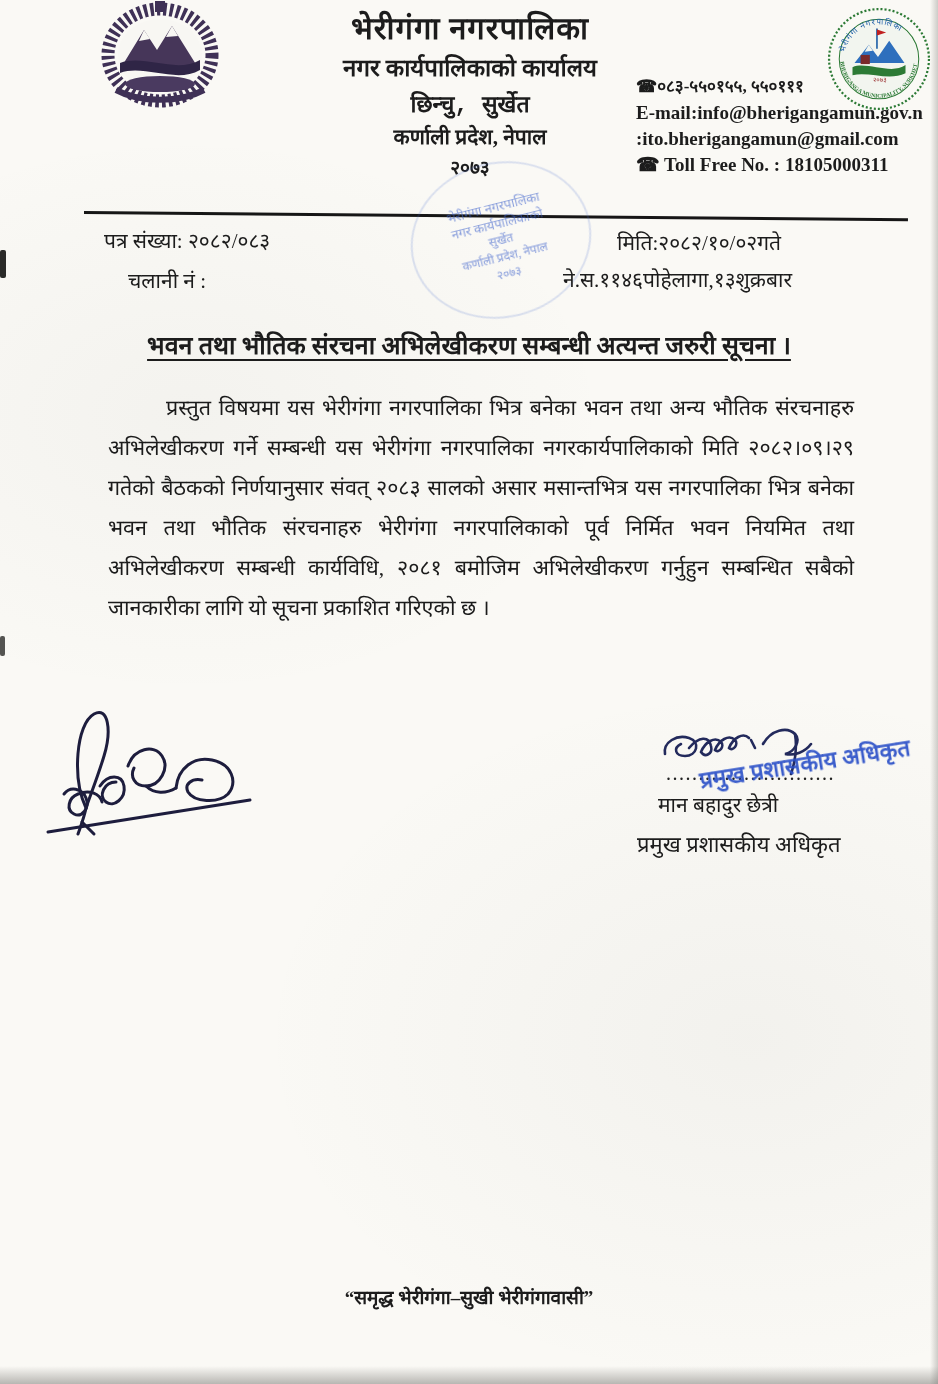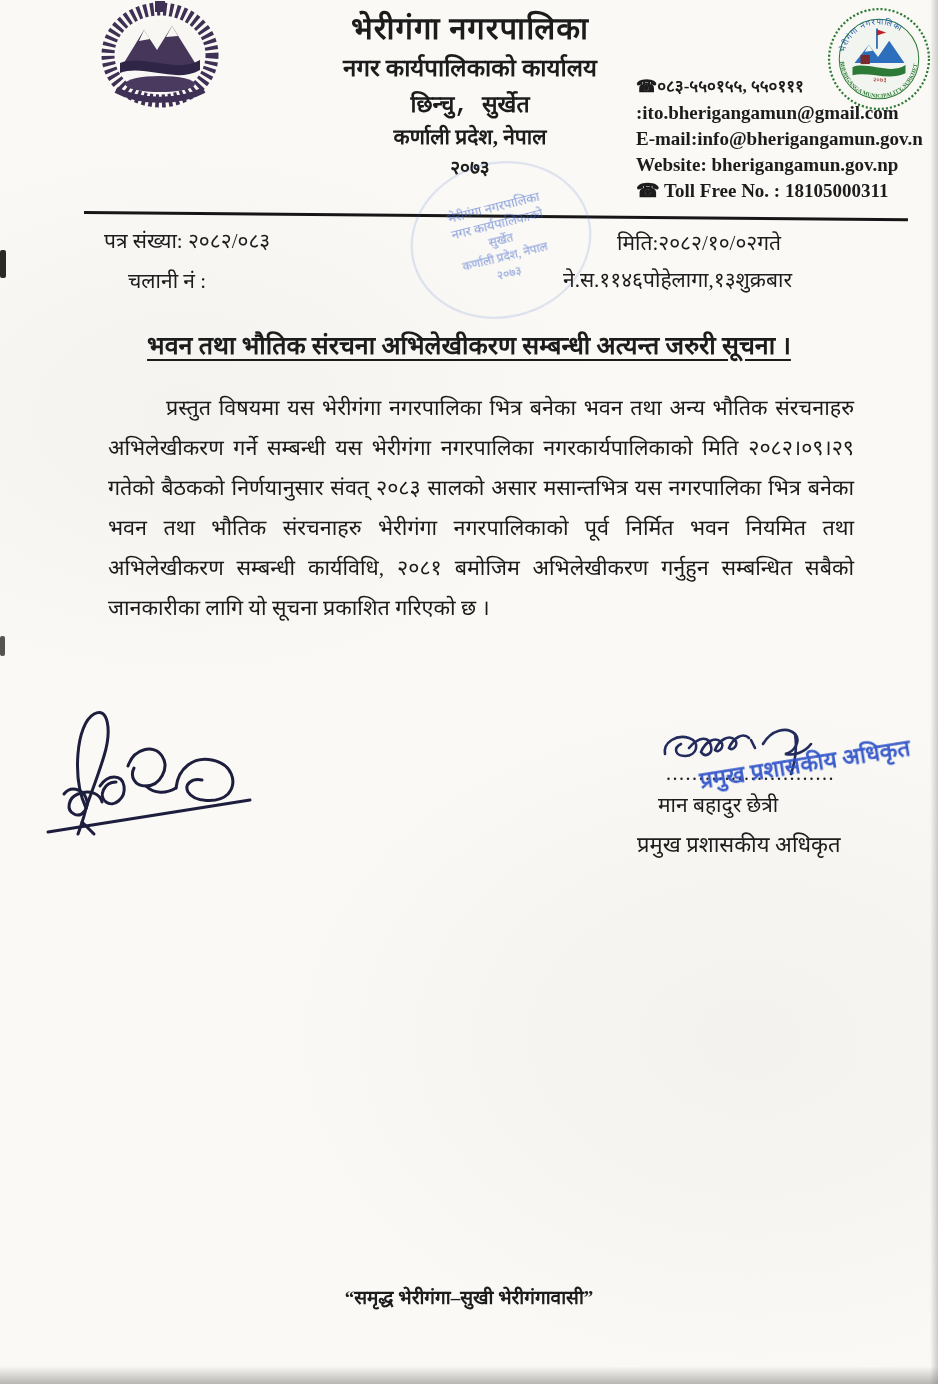--- a/index.html
+++ b/index.html
@@ -96,23 +96,22 @@
     <div class="t-office">नगर कार्यपालिकाको कार्यालय</div>
     <div class="t-place">छिन्चु, सुर्खेत</div>
     <div class="t-prov">कर्णाली प्रदेश, नेपाल</div>
     <div class="t-year">२०७३</div>
   </div>
 
   <div class="abs contact">
     <div class="c-phone">
       <span>☎</span><span>०८३-५५०१५५, ५५०१११</span>
     </div>
+    <div class="c-line">E-mail:info@bherigangamun.gov.n</div>
     <div class="c-line">:ito.bherigangamun@gmail.com</div>
-    <div class="c-line">E-mail:info@bherigangamun.gov.n</div>
-    <div class="c-line">Website: bherigangamun.gov.np</div>
     <div class="c-line">
       <span>☎</span>
       <span>Toll Free No. : 18105000311</span>
     </div>
   </div>
 
   <svg class="abs" style="left:826px;top:6px;" width="106" height="106" viewBox="0 0 104 104">
     <circle cx="52" cy="52" r="49" fill="none" stroke="#2c7a35" stroke-width="2.2" stroke-dasharray="2 2"></circle>
     <circle cx="52" cy="52" r="39" fill="none" stroke="#2c7a35" stroke-width="1"></circle>
     <circle cx="52" cy="52" r="38" fill="#f2f5ef"></circle>

